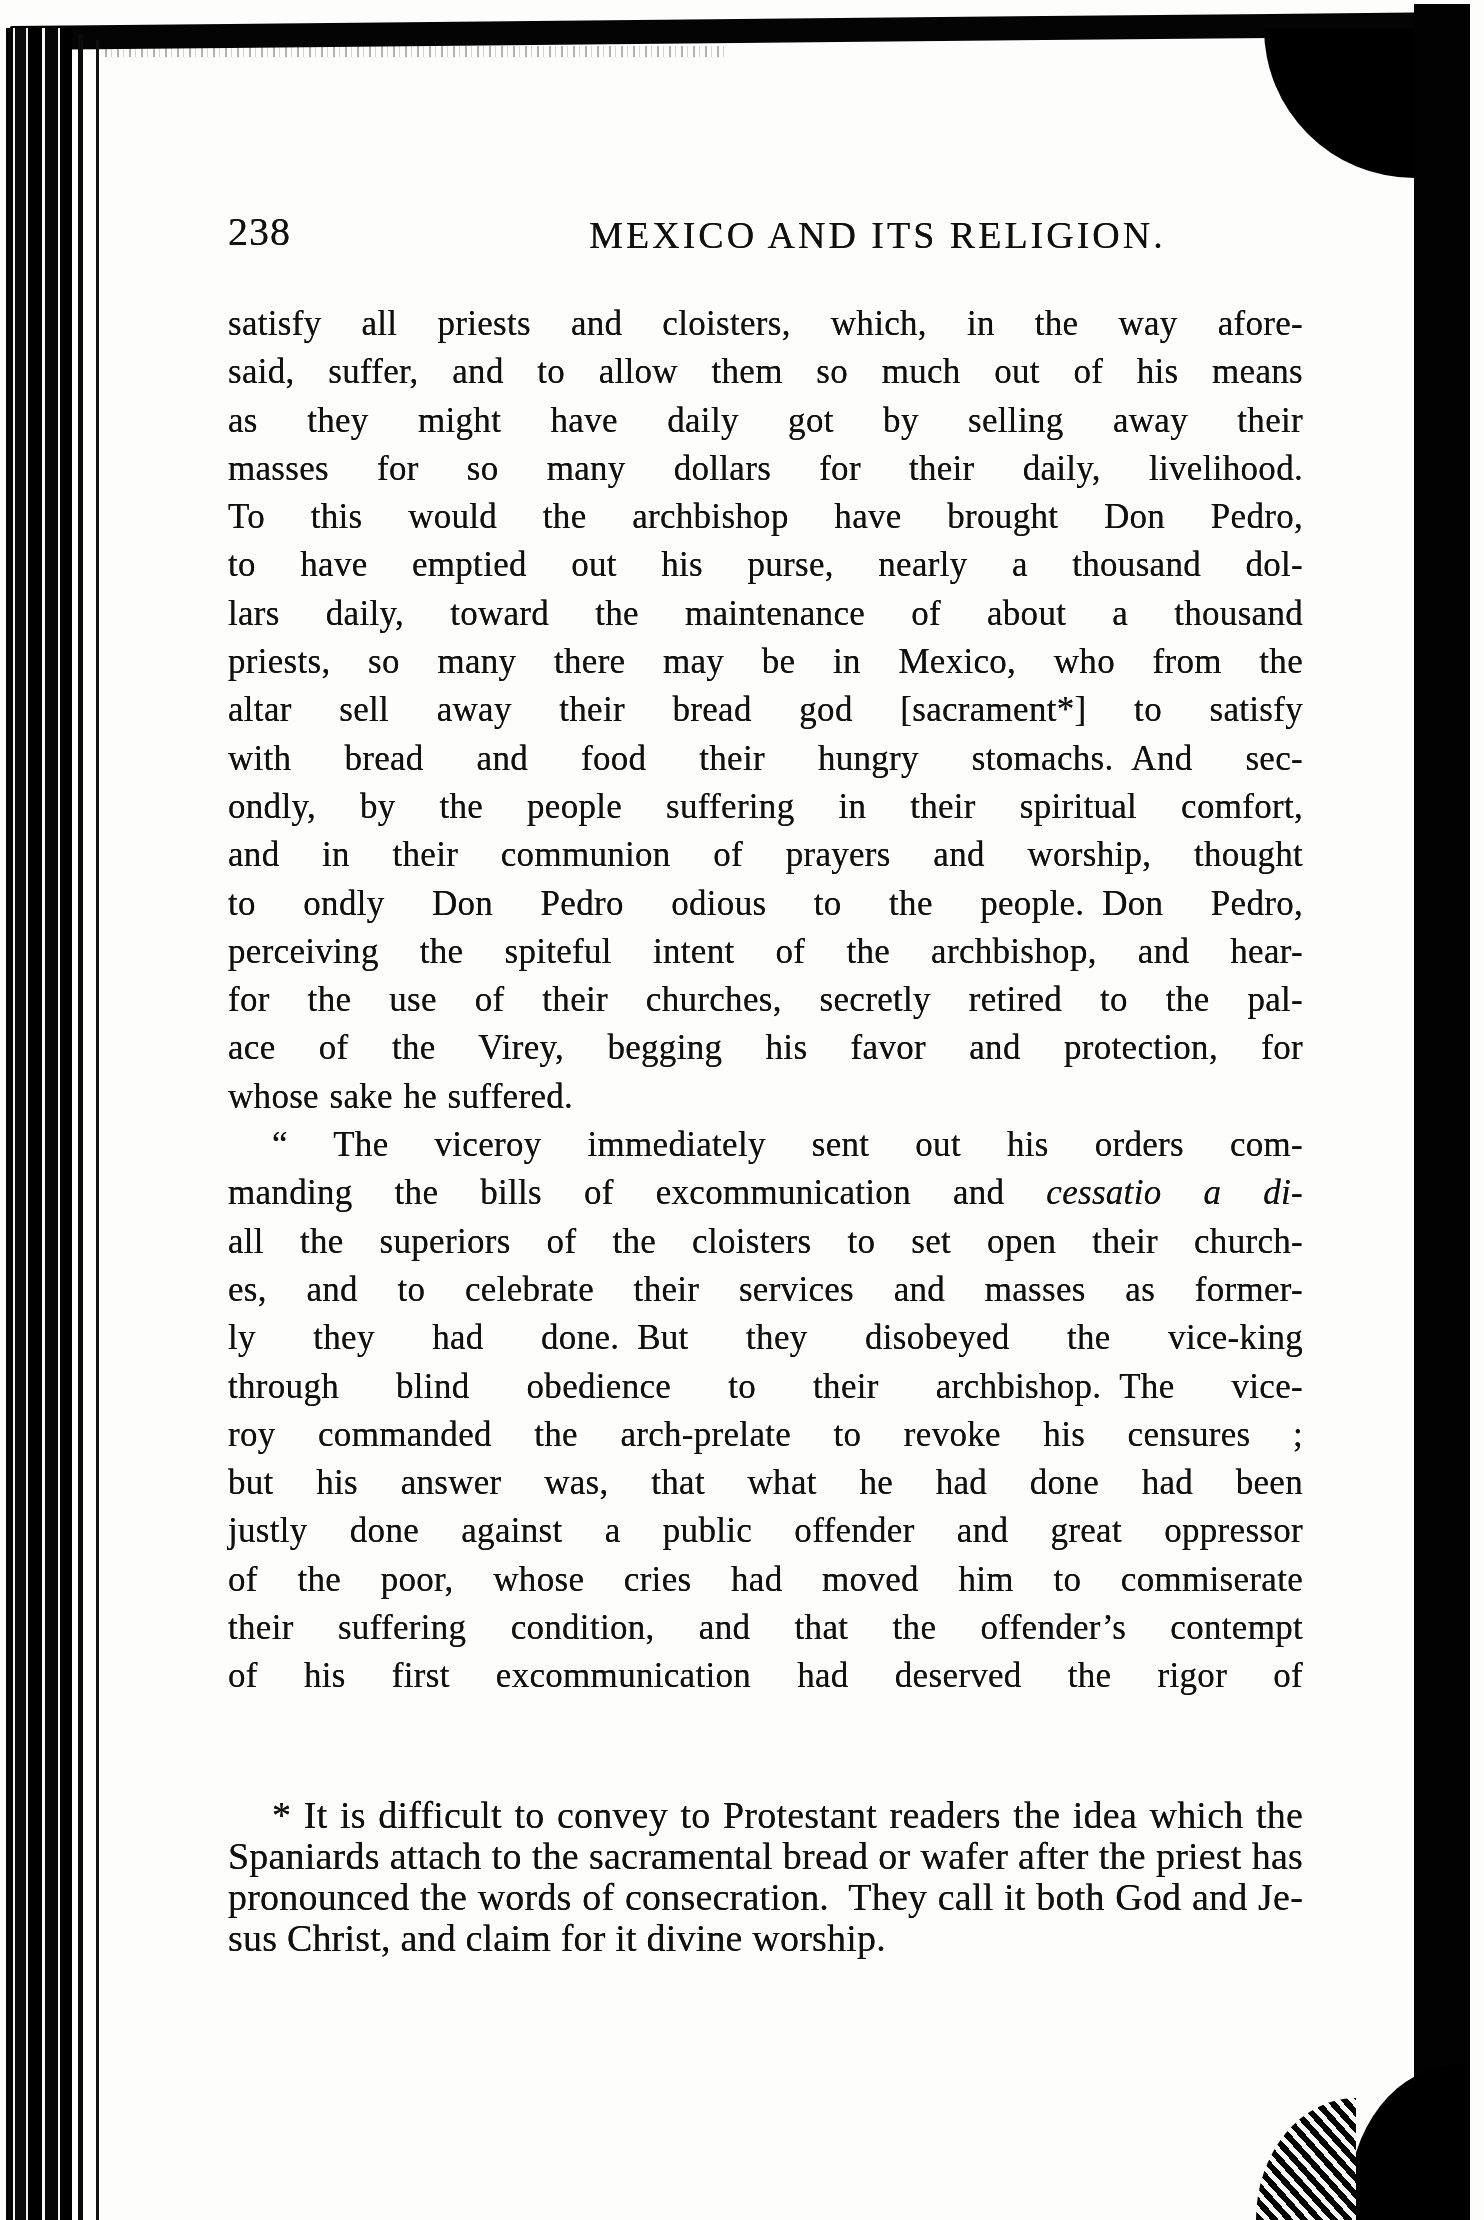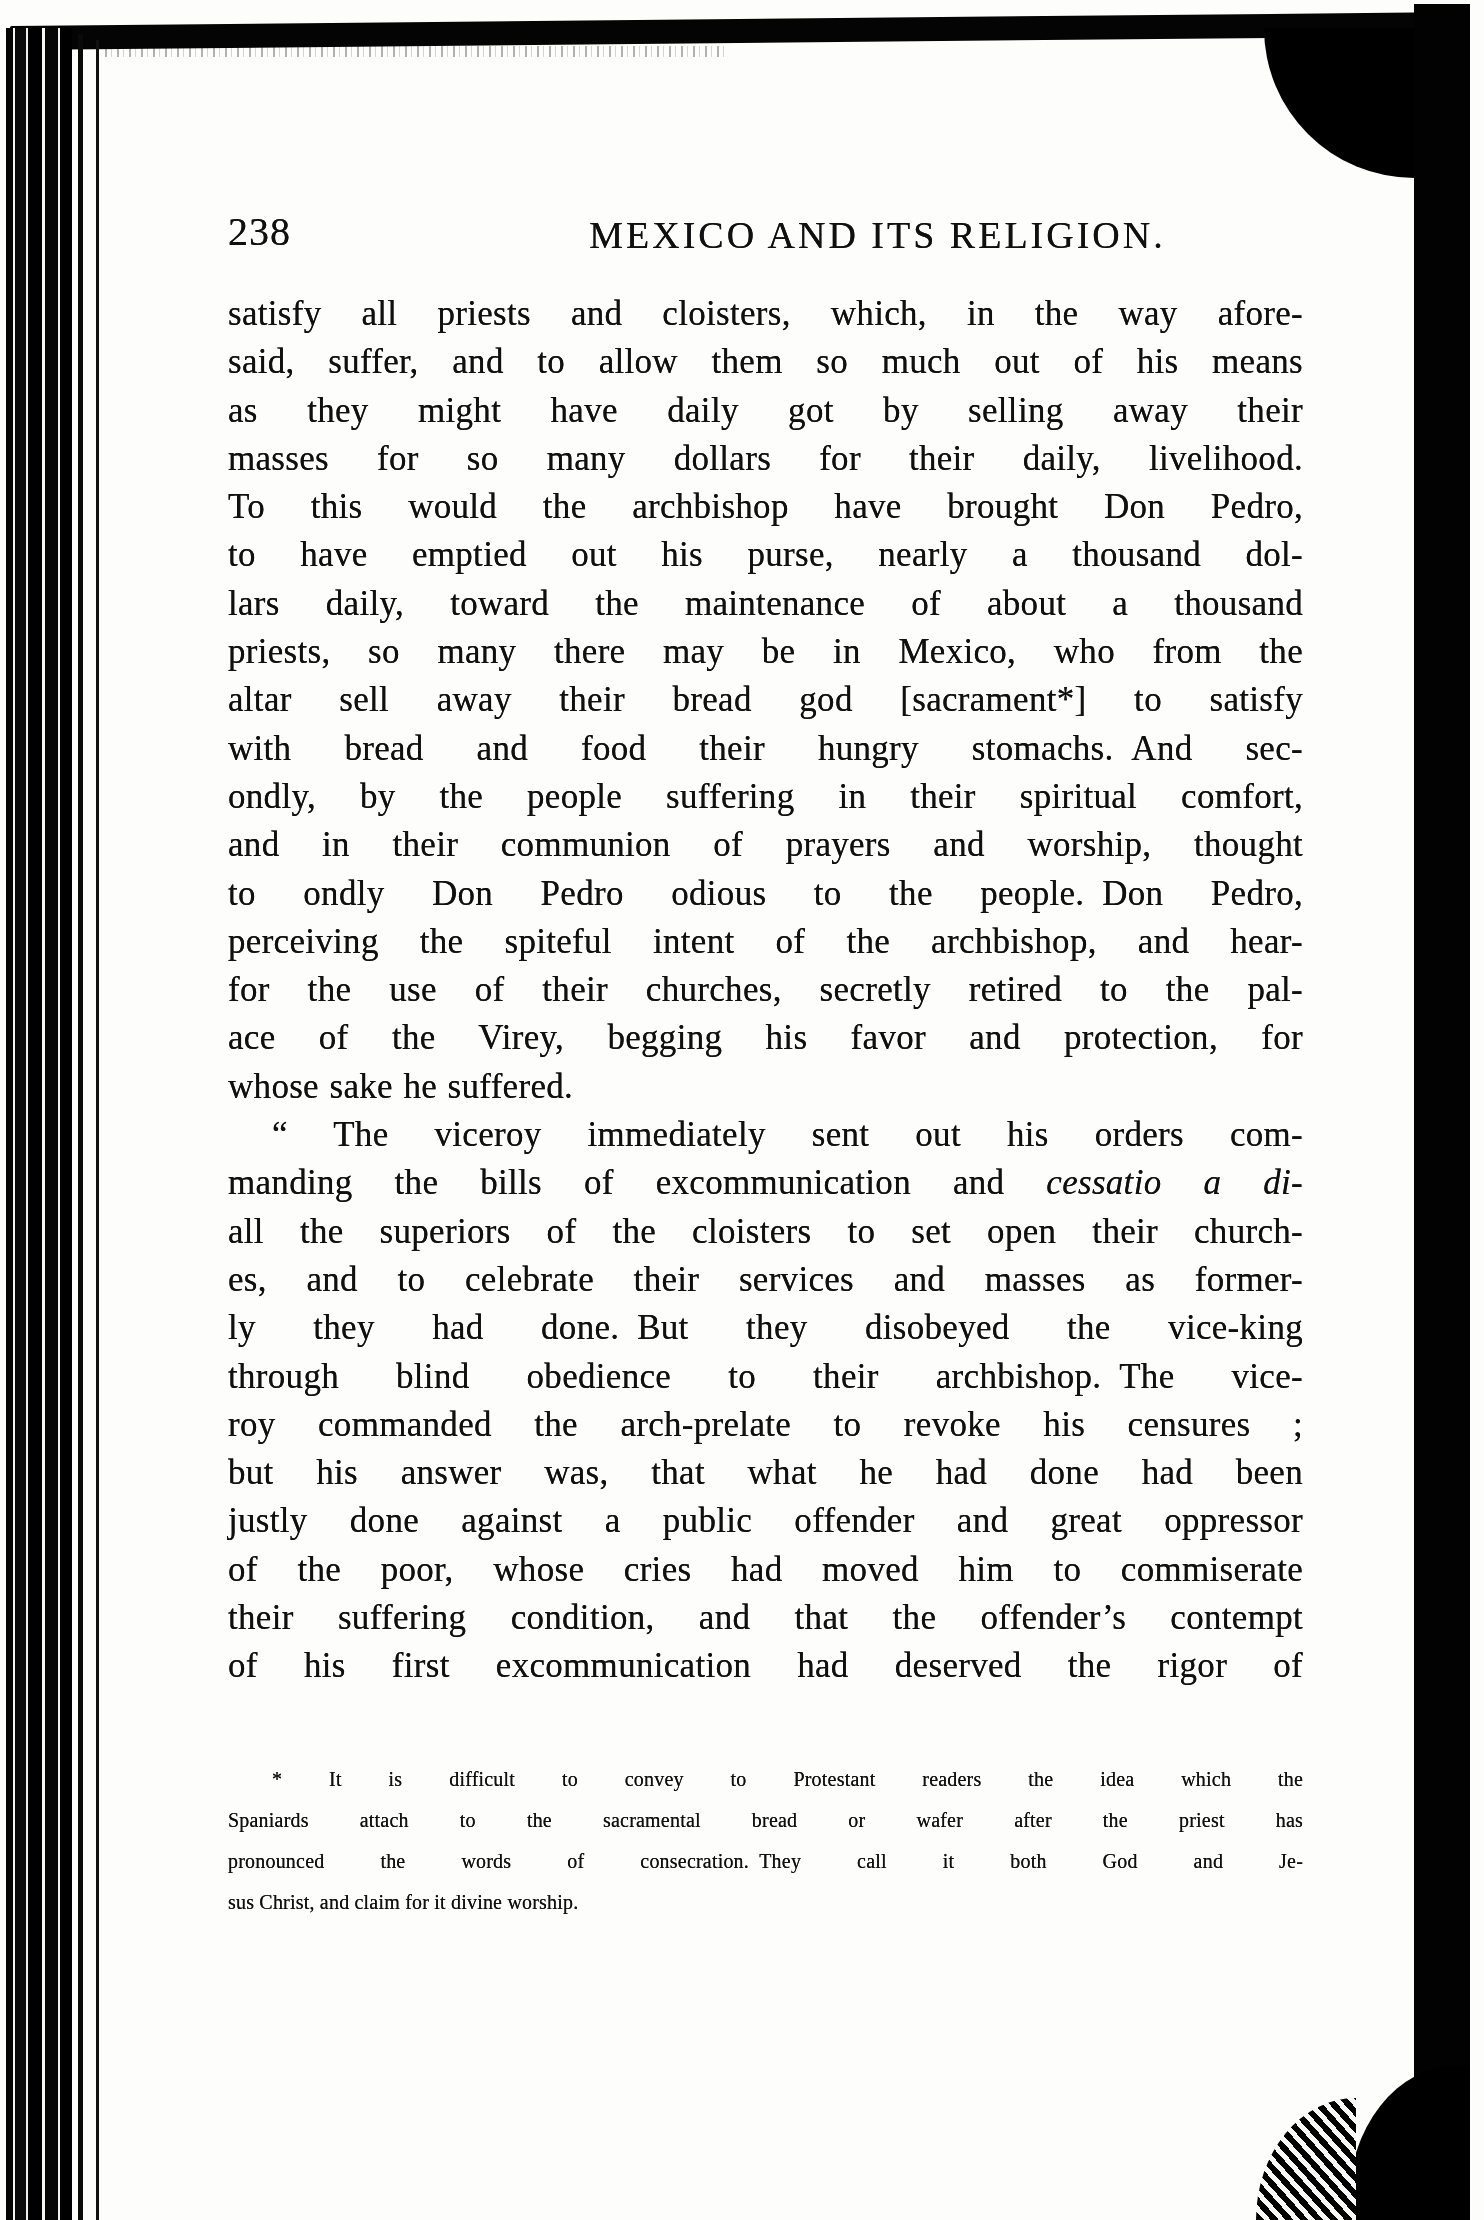--- a/index.html
+++ b/index.html
@@ -72,28 +72,28 @@
   .page-number{
     position:absolute;left:0;top:0;
     font-size:40px;line-height:40px;letter-spacing:1px;
   }
   .running-title{
     position:absolute;left:50%;top:7px;
     transform:translateX(calc(-50% + 112px));
     font-size:38px;line-height:33px;
     letter-spacing:3px;white-space:nowrap;
   }
-  .body-text{margin-top:22px;font-size:35px;}
+  .body-text{margin-top:32px;font-size:35px;}
   .body-line{
     line-height:48.3px;
     text-align:justify;text-align-last:justify;
     letter-spacing:.3px;word-spacing:1.5px;
     white-space:nowrap; 
   }
-  .footnote-text{margin-top:68px;font-size:20px;}
+  .footnote-text{margin-top:94px;font-size:38px;}
   .fn-line{
     line-height:41px;
     text-align:justify;text-align-last:justify;
     letter-spacing:.2px;
   }
   .no-just{text-align-last:left;}
   .indent{text-indent:44px;}
   em{font-style:italic;}
 </style>
 </head>

